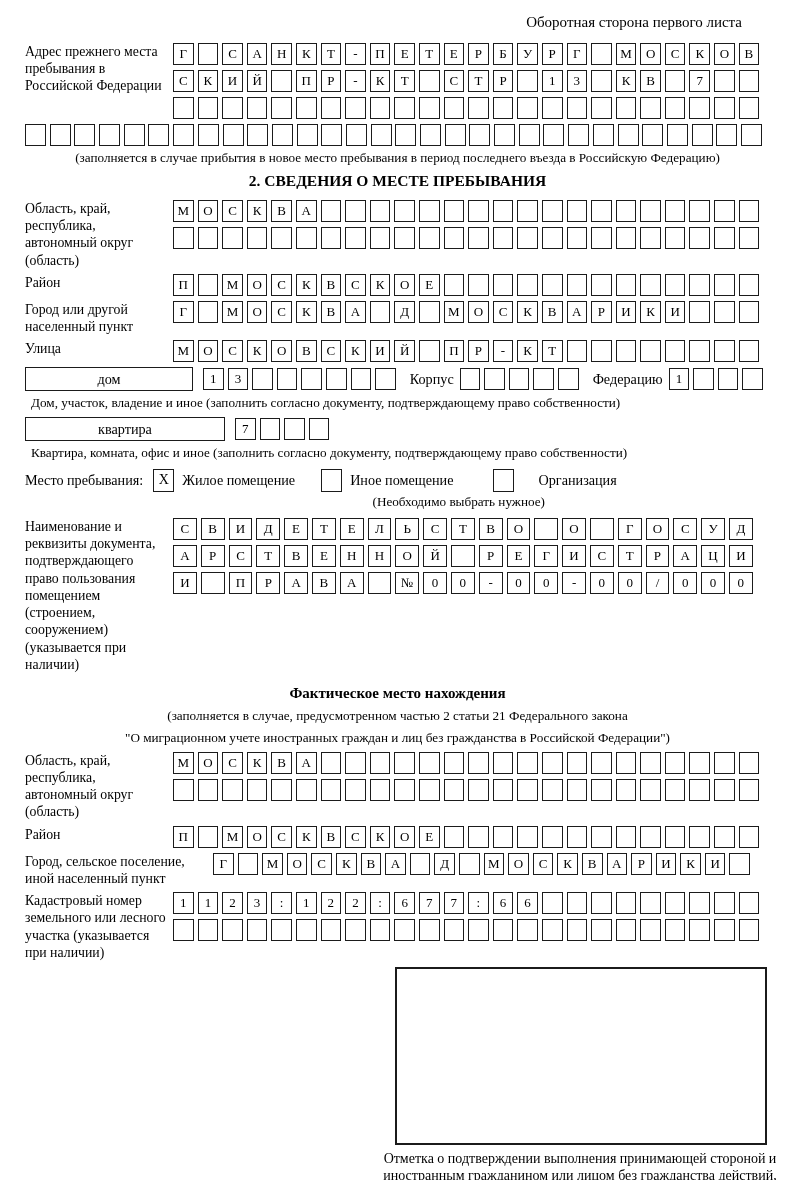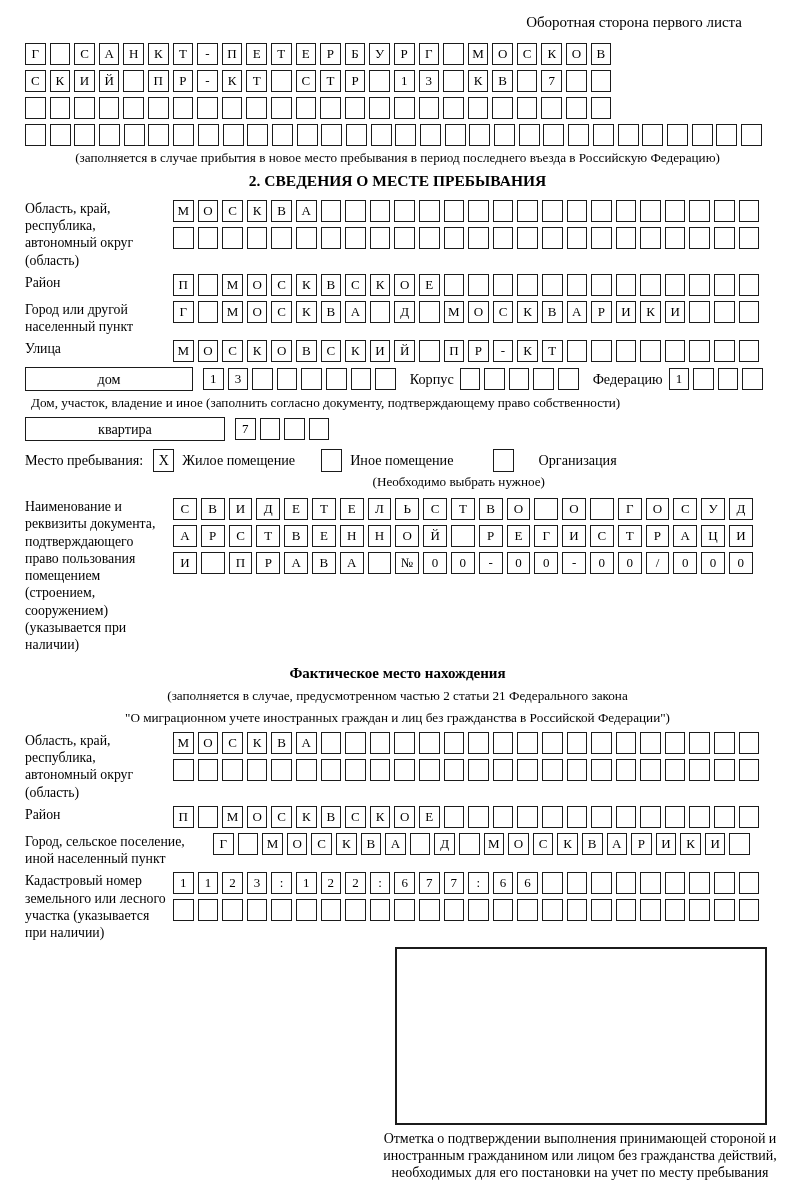--- a/index.html
+++ b/index.html
@@ -78,20 +78,21 @@
   }
 </style>
 </head>
 <body>
 
 <div class="page">
 
   <div class="page-header">Оборотная сторона первого листа</div>
 
   <section class="field">
+    <div class="label">Адрес прежнего места пребывания в Российской Федерации</div>
     <div class="rows">
       <div class="cellrow">
           <span class="cell">Г</span>
           <span class="cell"></span>
           <span class="cell">С</span>
           <span class="cell">А</span>
           <span class="cell">Н</span>
           <span class="cell">К</span>
           <span class="cell">Т</span>
           <span class="cell">-</span>
@@ -388,20 +389,21 @@
 
   <div class="house-row">
     <div class="named-box kv-box">квартира</div>
     <div class="cellrow">
         <span class="cell">7</span>
         <span class="cell"></span>
         <span class="cell"></span>
         <span class="cell"></span>
       </div>
   </div>
+  <div class="note indent">Квартира, комната, офис и иное (заполнить согласно документу, подтверждающему право собственности)</div>
 
   <div class="stay-row">
     <span class="stay-label">Место пребывания:</span>
     <span class="checkbox">X</span>
     <span class="opt-label">Жилое помещение</span>
     <span class="checkbox gap-a"></span>
     <span class="opt-label">Иное помещение</span>
     <span class="checkbox gap-b"></span>
     <span class="opt-label last">Организация</span>
   </div>

